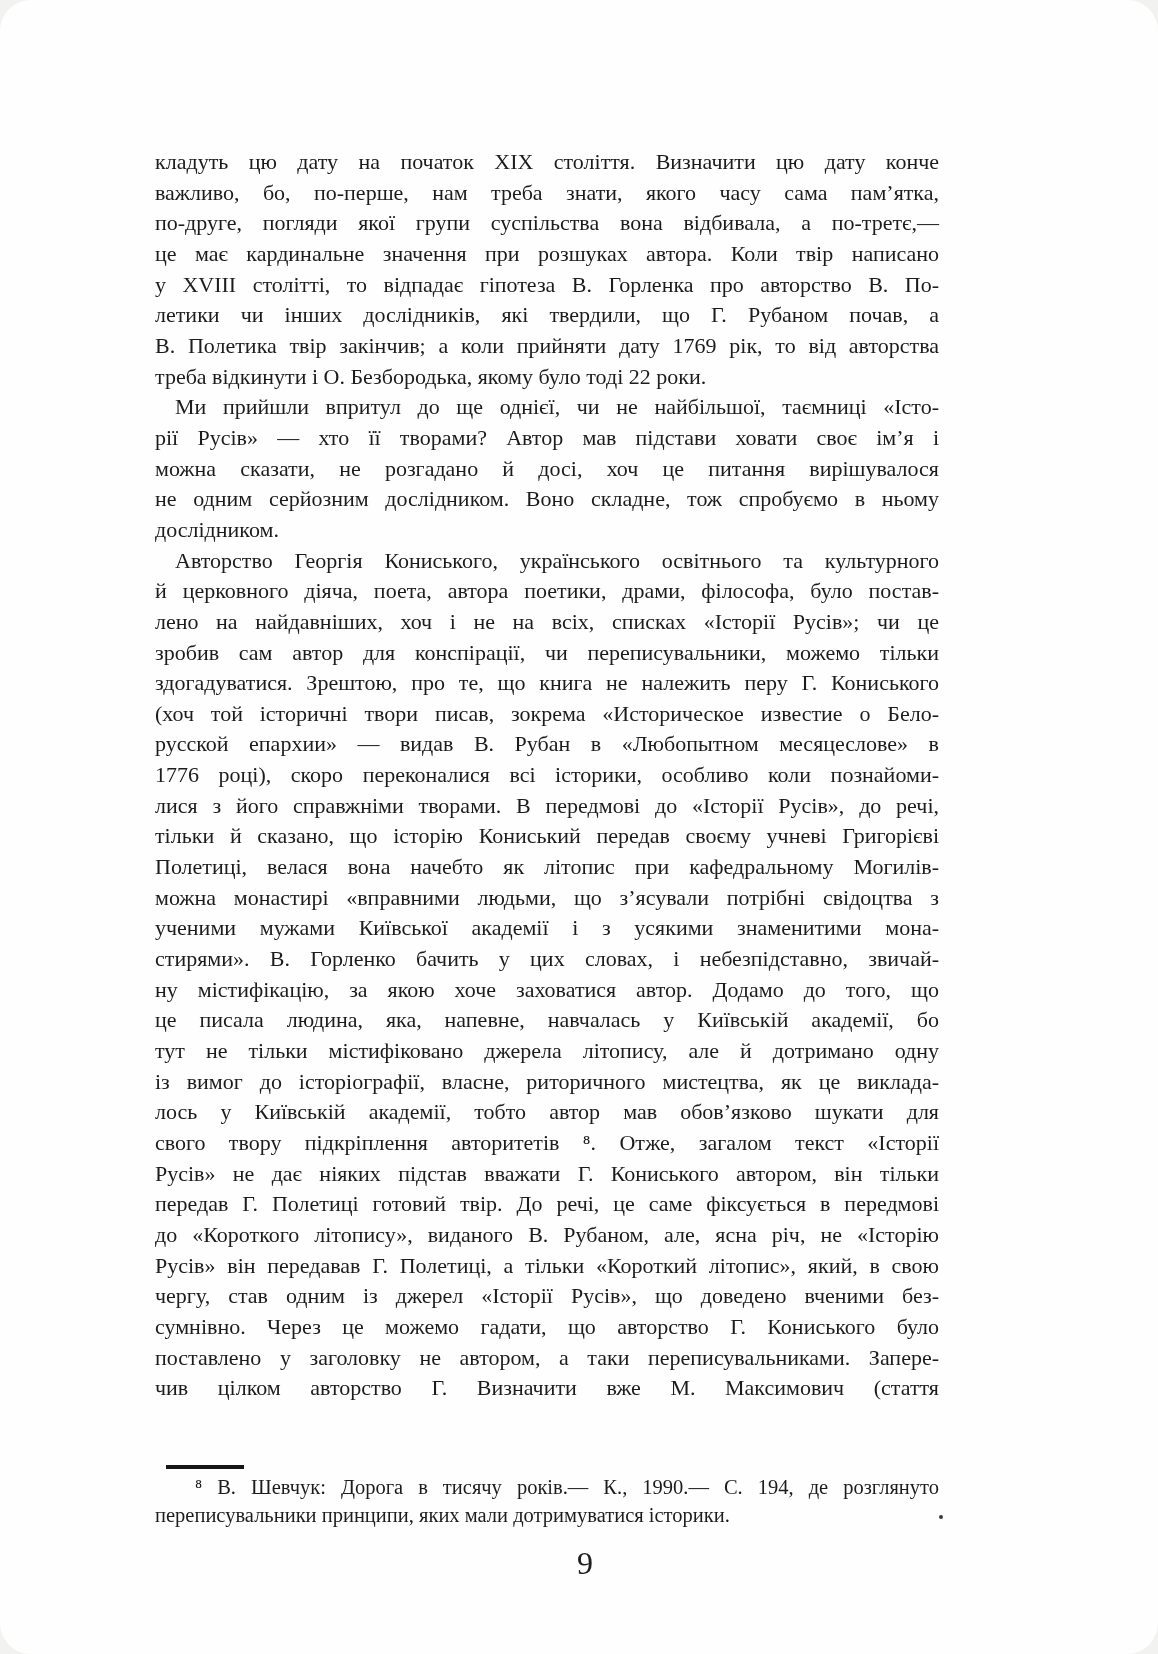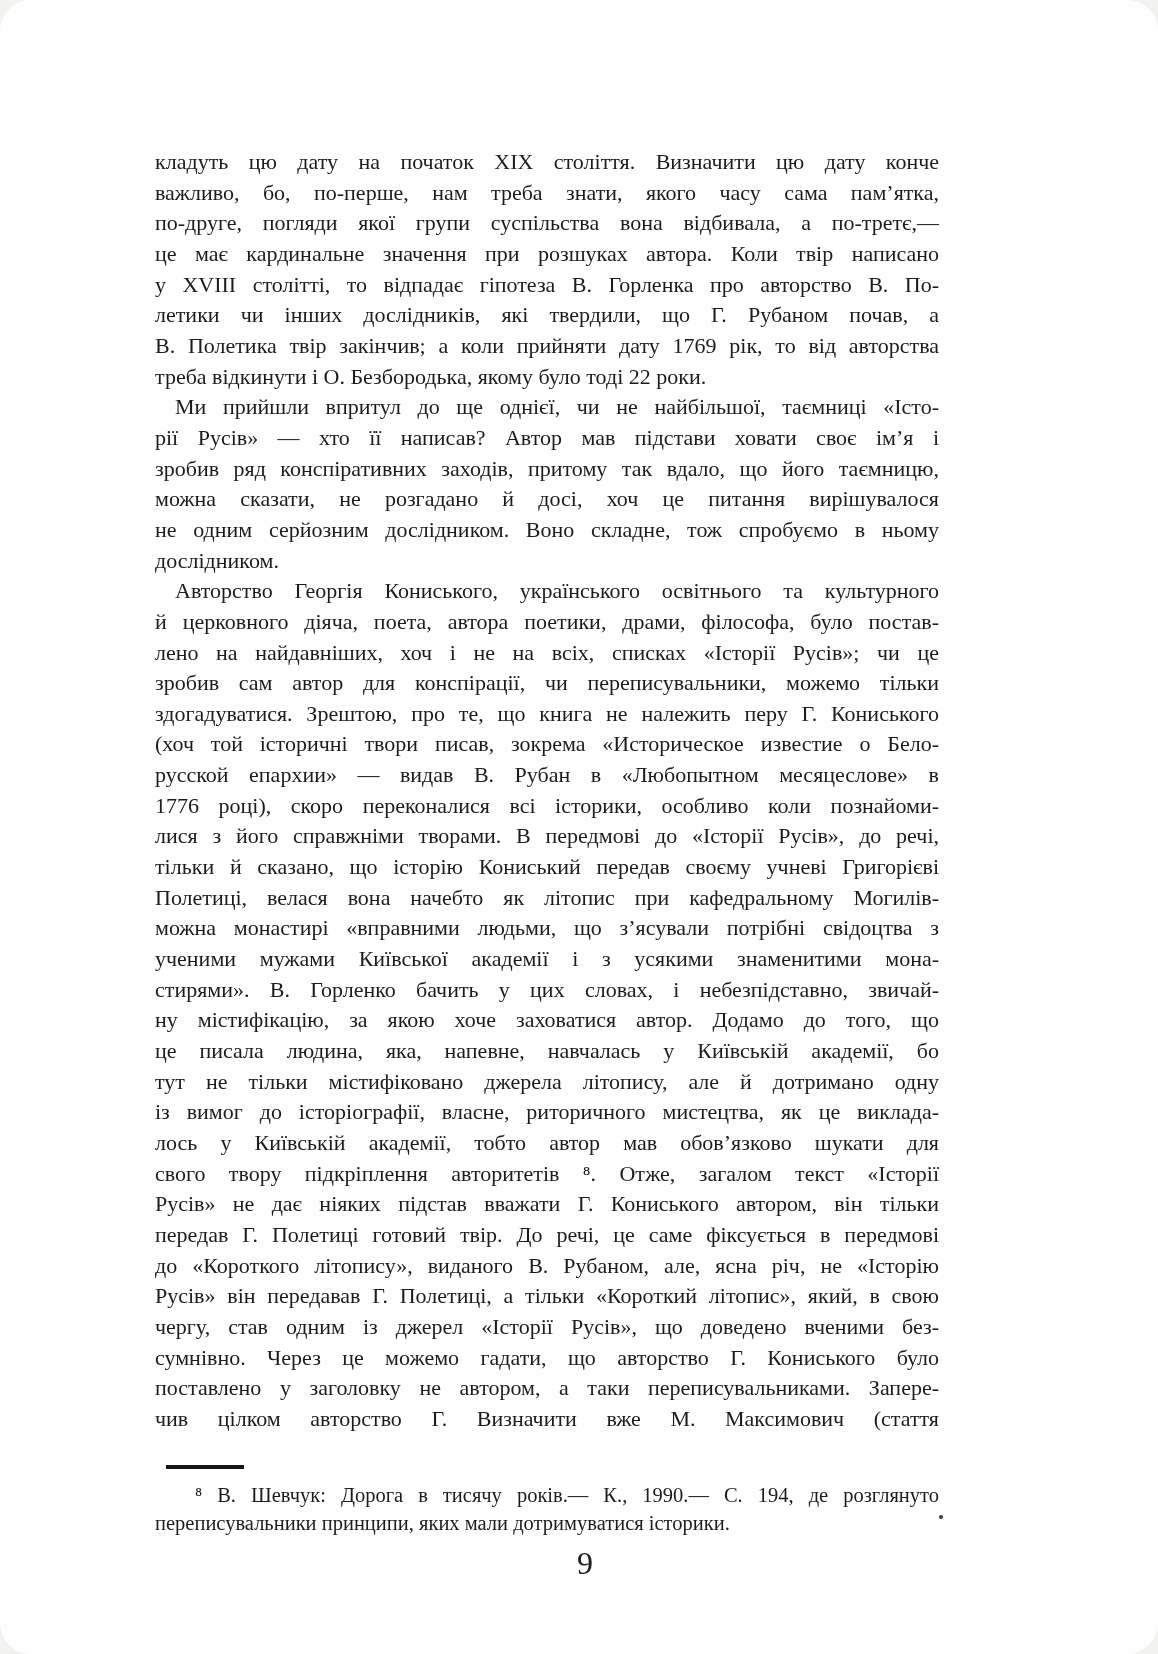--- a/index.html
+++ b/index.html
@@ -53,21 +53,20 @@
     height: 4px;
     background: #161616;
   }
   .footnote {
     position: absolute;
     left: 155px;
     top: 1473px;
     width: 784px;
     font-size: 20.5px;
     line-height: 28px;
-    margin-top: 8px;
   }
   .footnote .line:first-child {
     text-indent: 40px;
   }
   .page-number {
     position: absolute;
     left: 0;
     top: 1546px;
     width: 1170px;
     text-align: center;
@@ -95,22 +94,21 @@
         <div class="line">важливо, бо, по-перше, нам треба знати, якого часу сама пам’ятка,</div>
         <div class="line">по-друге, погляди якої групи суспільства вона відбивала, а по-третє,—</div>
         <div class="line">це має кардинальне значення при розшуках автора. Коли твір написано</div>
         <div class="line">у XVIII столітті, то відпадає гіпотеза В. Горленка про авторство В. По-</div>
         <div class="line">летики чи інших дослідників, які твердили, що Г. Рубаном почав, а</div>
         <div class="line">В. Полетика твір закінчив; а коли прийняти дату 1769 рік, то від авторства</div>
         <div class="line endline">треба відкинути і О. Безбородька, якому було тоді 22 роки.</div>
       </div>
       <div class="paragraph indent">
         <div class="line">Ми прийшли впритул до ще однієї, чи не найбільшої, таємниці «Істо-</div>
-        <div class="line">рії Русів» — хто її написав? Автор мав підстави ховати своє ім’я і</div>
-        <div class="line">зробив ряд конспіративних заходів, притому так вдало, що його таємницю,</div>
+        <div class="line">рії Русів» — хто її творами? Автор мав підстави ховати своє ім’я і</div>
         <div class="line">можна сказати, не розгадано й досі, хоч це питання вирішувалося</div>
         <div class="line">не одним серйозним дослідником. Воно складне, тож спробуємо в ньому</div>
         <div class="line endline">дослідником.</div>
       </div>
       <div class="paragraph indent">
         <div class="line">Авторство Георгія Кониського, українського освітнього та культурного</div>
         <div class="line">й церковного діяча, поета, автора поетики, драми, філософа, було постав-</div>
         <div class="line">лено на найдавніших, хоч і не на всіх, списках «Історії Русів»; чи це</div>
         <div class="line">зробив сам автор для конспірації, чи переписувальники, можемо тільки</div>
         <div class="line">здогадуватися. Зрештою, про те, що книга не належить перу Г. Кониського</div>

